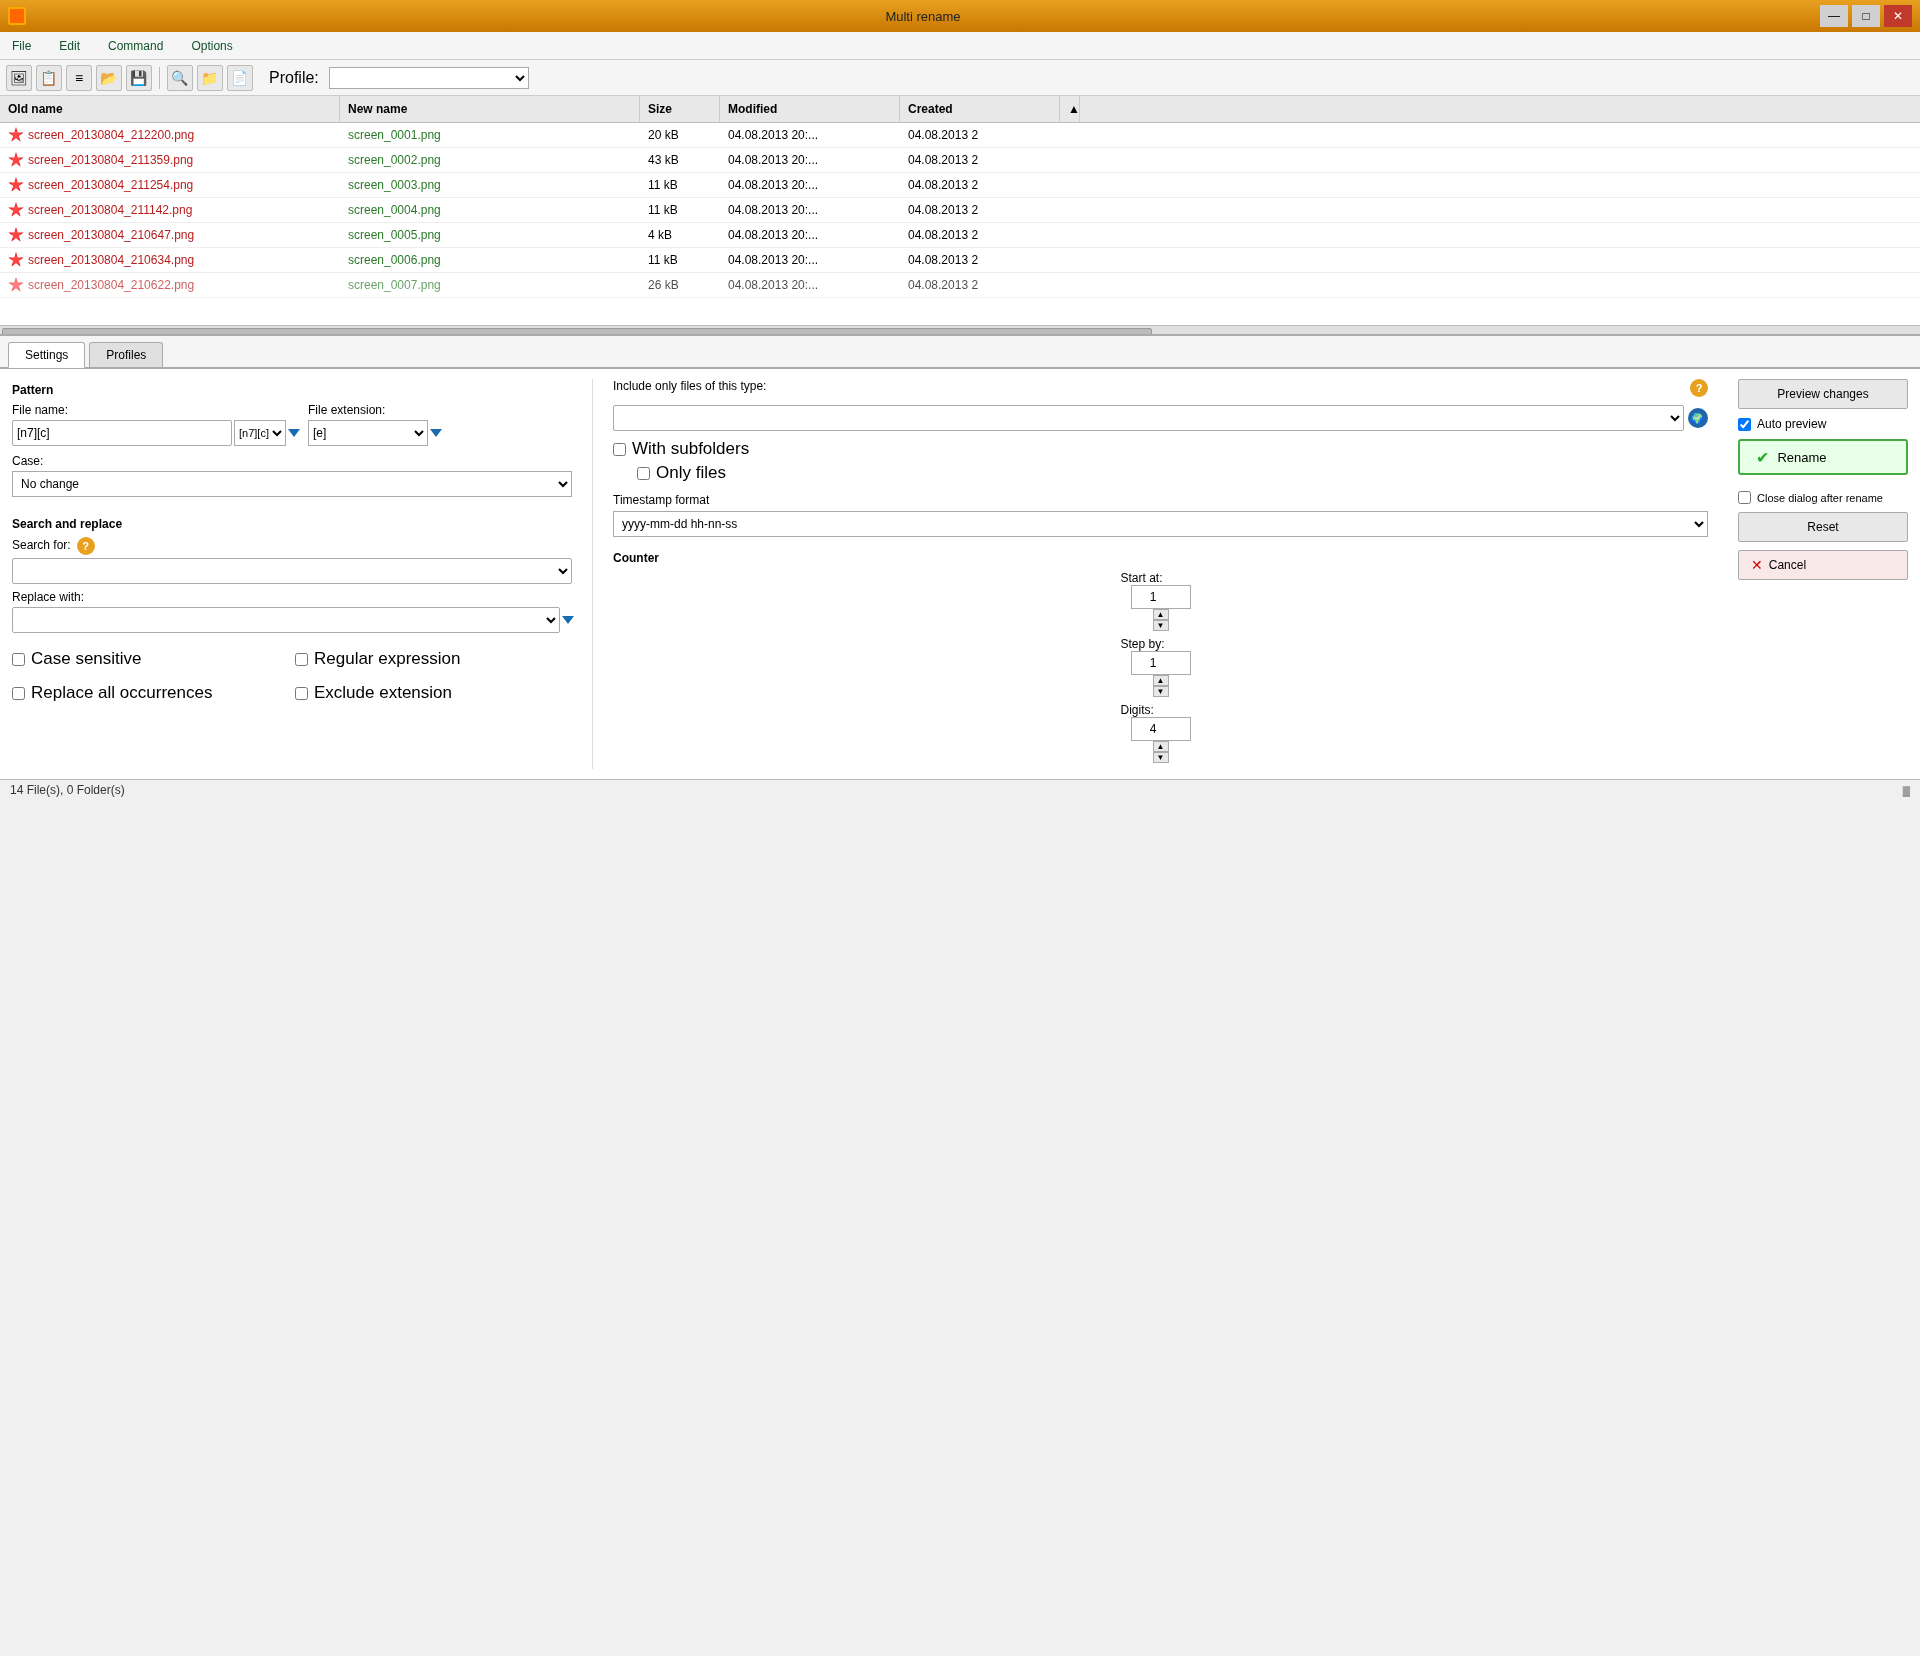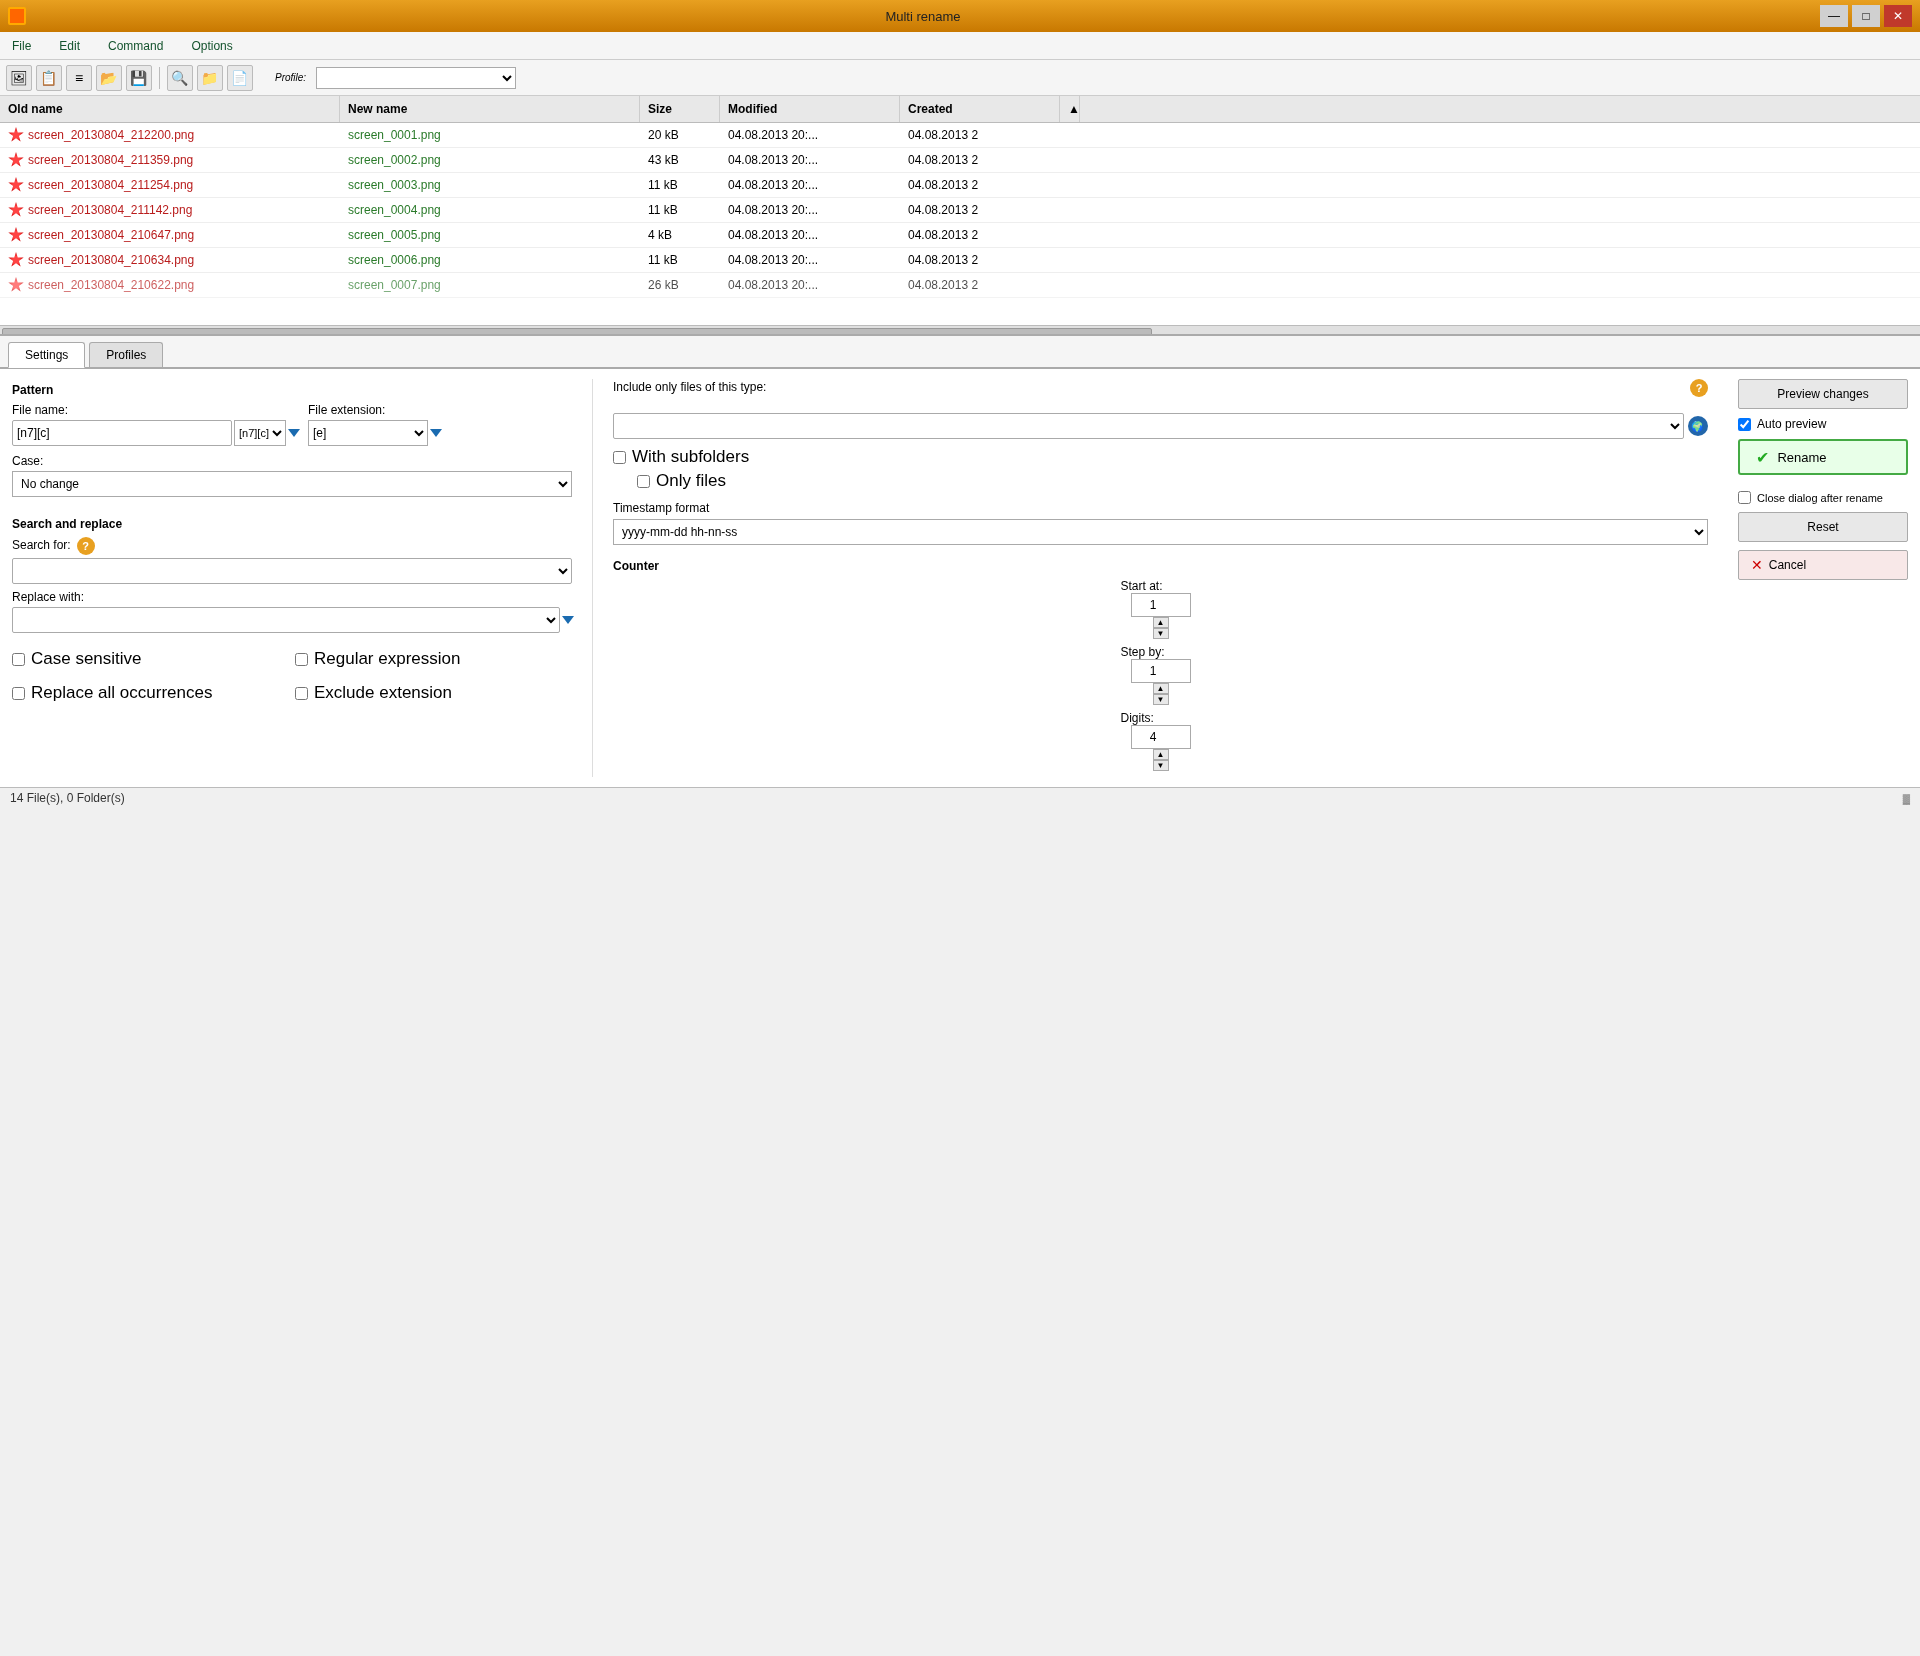--- a/index.html
+++ b/index.html
@@ -34,21 +34,21 @@
     .toolbar {
       background: #f5f5f5; border-bottom: 1px solid #ccc;
       display: flex; align-items: center; padding: 4px 6px; gap: 4px; height: 36px;
     }
     .toolbar-btn {
       width: 26px; height: 26px; border: 1px solid #bbb; background: #e8e8e8;
       cursor: pointer; display: flex; align-items: center; justify-content: center;
       font-size: 14px; border-radius: 2px;
     }
     .toolbar-separator { width: 1px; height: 22px; background: #bbb; margin: 0 3px; }
-    .profile-label { margin-left: 18px; font-size: 10px; font-style: italic; }
+    .profile-label { margin-left: 12px; font-size: 16px; }
     .profile-select {
       margin-left: 6px; height: 22px; width: 200px; border: 1px solid #aaa;
       background: white; font-size: 12px; padding: 1px 4px;
     }
 
     
     .file-list-section {
       background: white; border-bottom: 2px solid #aaa;
       height: 240px; overflow: hidden; position: relative;
     }
@@ -129,21 +129,21 @@
       display: inline-flex; align-items: center; justify-content: center;
       color: white; font-weight: bold; font-size: 11px; cursor: pointer;
     }
     .search-label-row { display: flex; align-items: center; gap: 6px; margin-bottom: 3px; }
 
     .checkbox-row { display: flex; align-items: center; gap: 6px; margin-top: 8px; }
     .checkbox-row input[type=checkbox] { cursor: pointer; }
     .checkbox-row label { font-size: 17px; cursor: pointer; }
 
     
-    .include-type-row { display: flex; align-items: center; justify-content: space-between; margin-bottom: 16px; }
+    .include-type-row { display: flex; justify-content: space-between; margin-bottom: 8px; }
     .type-select-row { display: flex; align-items: center; gap: 4px; margin-bottom: 8px; }
     .world-icon {
       width: 20px; height: 20px; border-radius: 50%; background: #2266aa;
       display: inline-flex; align-items: center; justify-content: center;
       color: white; font-size: 10px; cursor: pointer;
     }
 
     .timestamp-section { margin-top: 10px; }
     .timestamp-select { width: 100%; height: 26px; border: 1px solid #aaa; font-size: 12px; padding: 2px 4px; background: white; }
 

